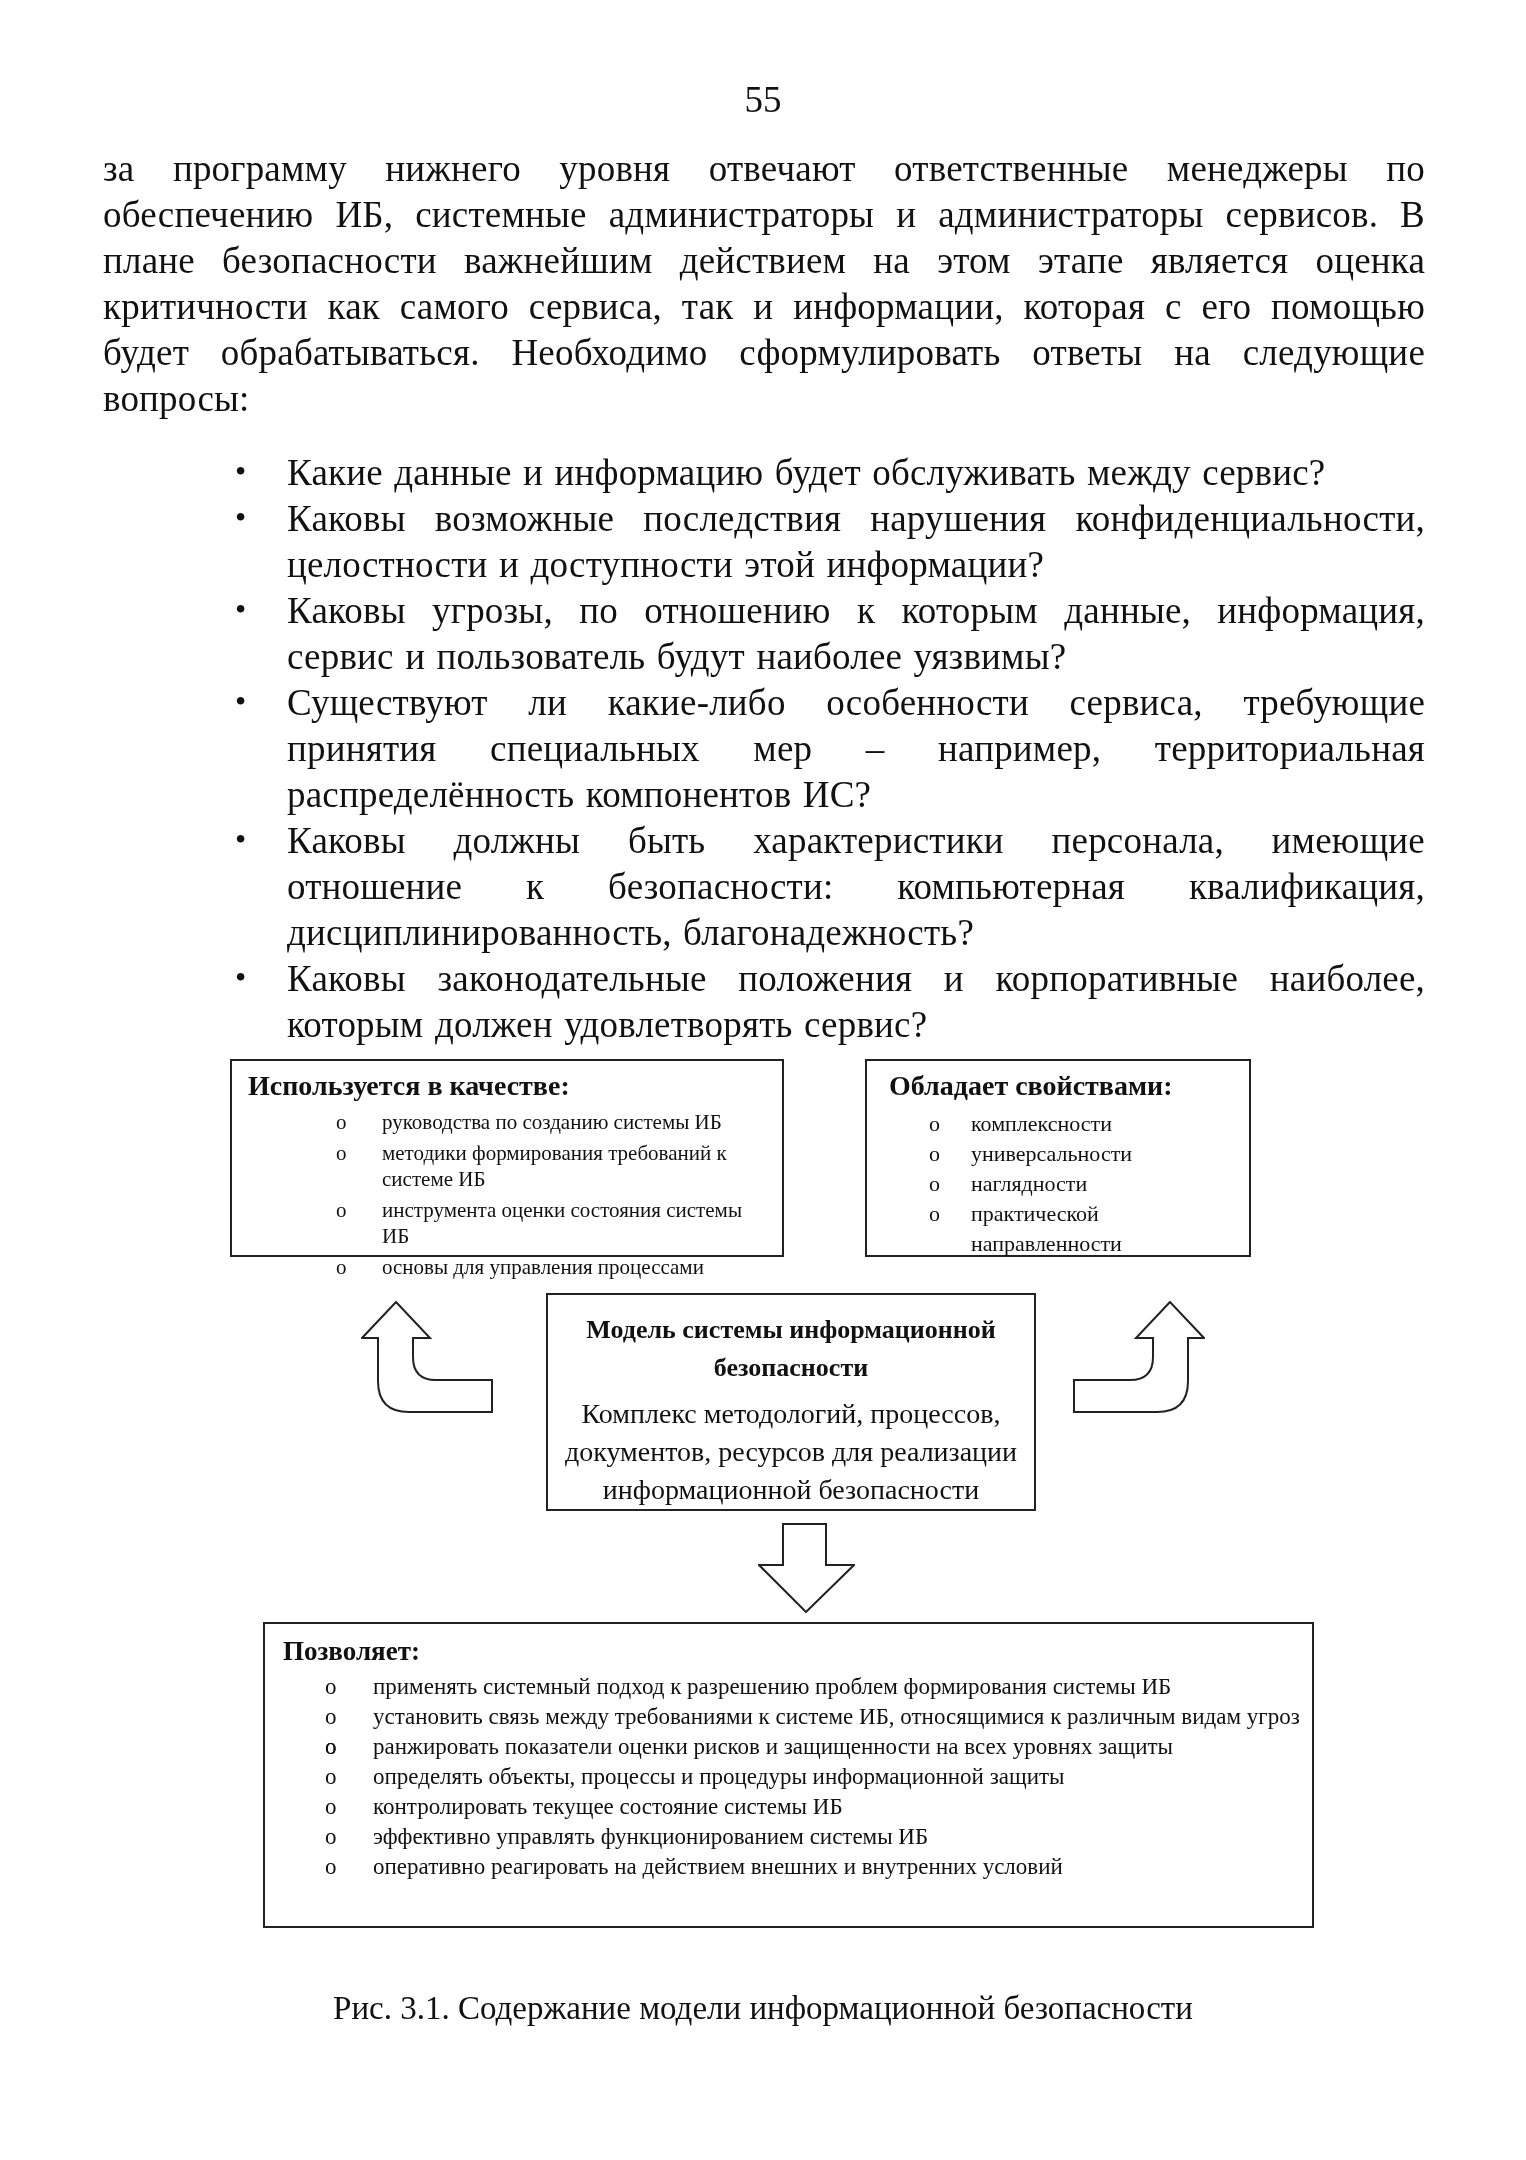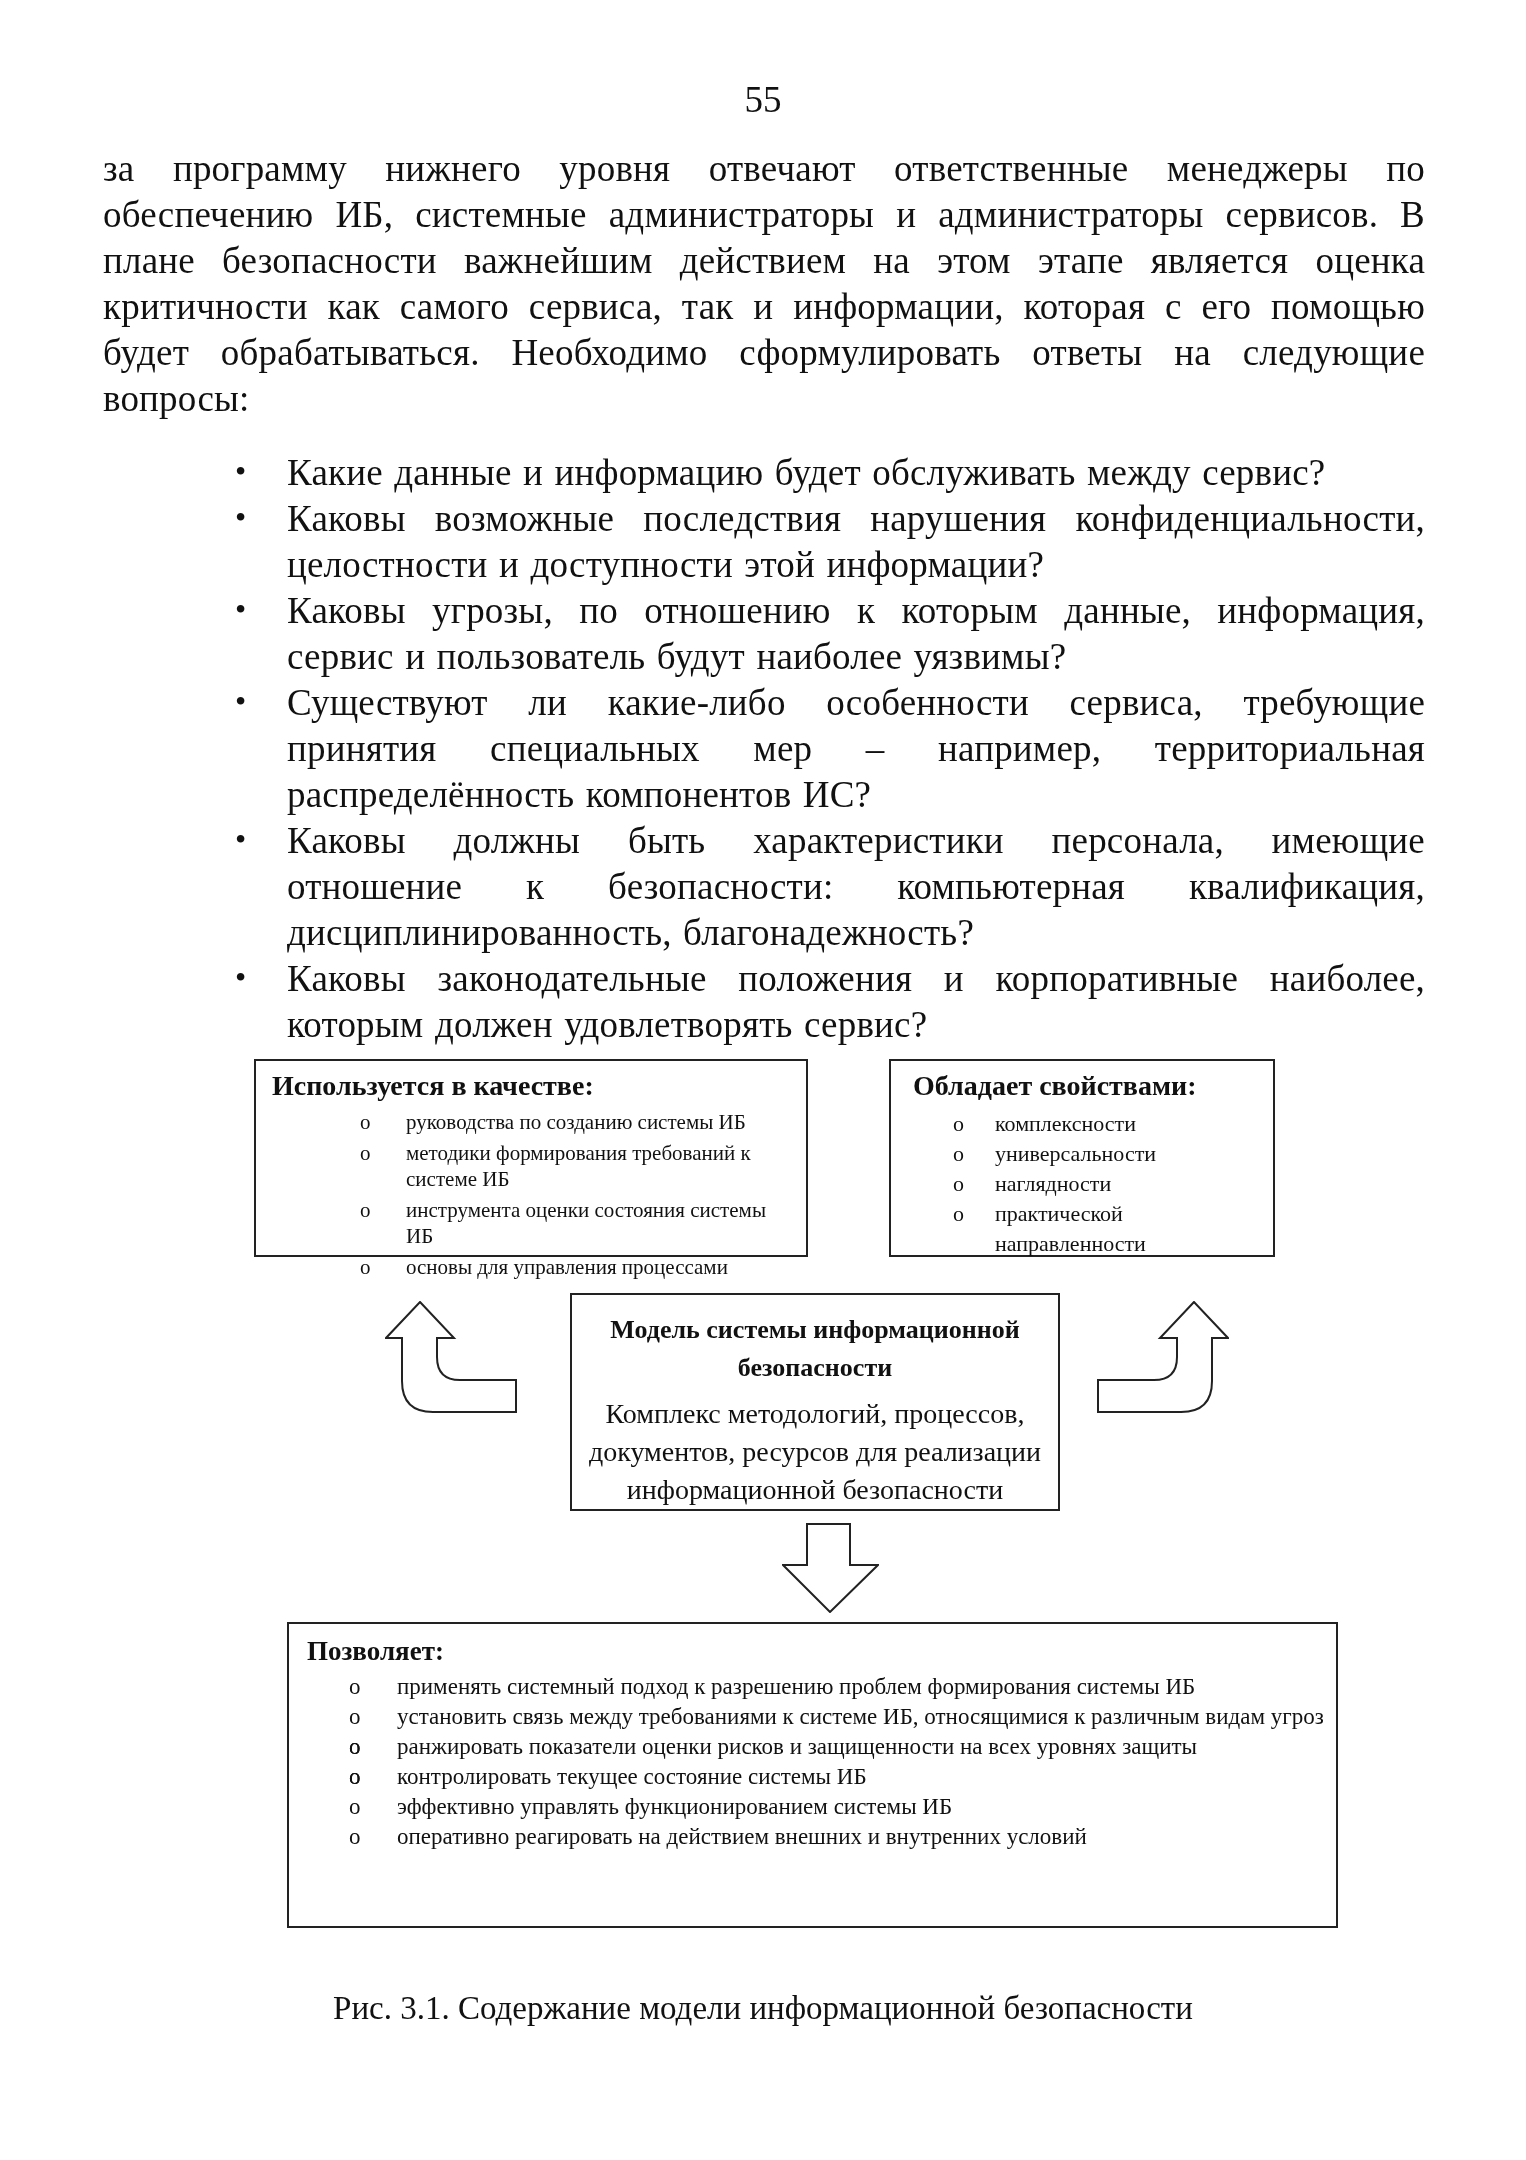--- a/index.html
+++ b/index.html
@@ -27,21 +27,21 @@
   }
   .q-item{
     position:relative;padding-left:184px;
     font-size:37px;line-height:46px;text-align:justify;
     letter-spacing:0.2px;word-spacing:2px;
   }
   .q-bullet{
     position:absolute;left:132px;top:-2px;font-size:32px;
   }
   
-  .figure{position:absolute;top:1055px;left:0;width:1272px;height:880px;margin-left:24px;}
+  .figure{position:absolute;top:1055px;left:0;width:1272px;height:880px;}
   .box{
     position:absolute;box-sizing:border-box;
     border:2px solid #222;background:#fff;
   }
   .box-title{font-weight:bold;font-size:28px;line-height:34px;}
   .box-list{margin:6px 0 0 0;padding:0;list-style:none;}
   .box-list li{position:relative;}
   .o-marker{position:absolute;top:0;}
 
   .box-used{left:230px;top:4px;width:554px;height:198px;}
@@ -187,20 +187,21 @@
         </li>
         <li>
           <span class="o-marker">o</span>
         </li>
         <li>
           <span class="o-marker">o</span>
           <span>ранжировать показатели оценки рисков и защищенности на всех уровнях защиты</span>
         </li>
         <li>
           <span class="o-marker">o</span>
+          <span>определять объекты, процессы и процедуры информационной защиты</span>
         </li>
         <li>
           <span class="o-marker">o</span>
           <span>контролировать текущее состояние системы ИБ</span>
         </li>
         <li>
           <span class="o-marker">o</span>
           <span>эффективно управлять функционированием системы ИБ</span>
         </li>
         <li>

